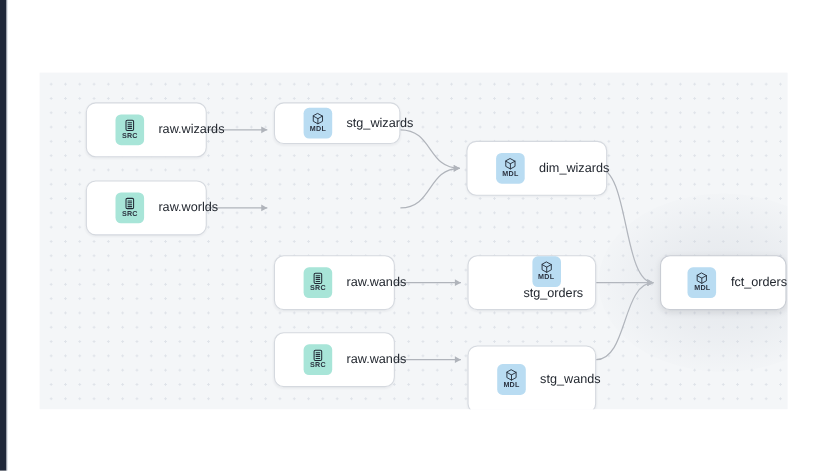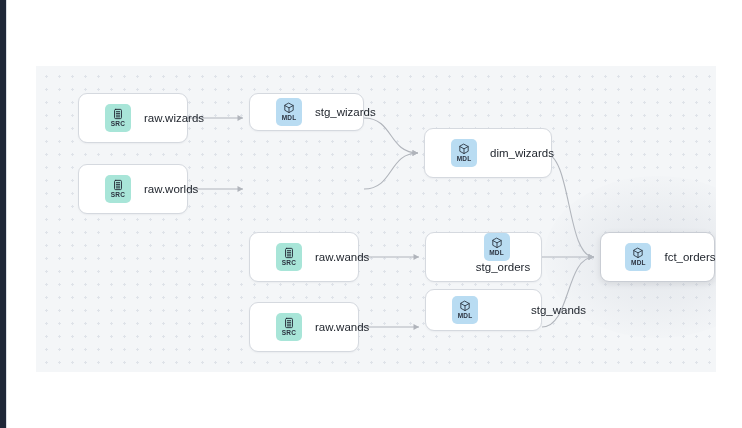--- a/index.html
+++ b/index.html
@@ -228,21 +228,21 @@
         <div class="node-badge badge-mdl">
           <svg class="badge-glyph" viewBox="0 0 16 16" fill="none" stroke="#222a36" stroke-width="1.1" stroke-linejoin="round" stroke-linecap="round">
             <path d="M8 1.7 L13.6 4.7 L13.6 11.0 L8 14.1 L2.4 11.0 L2.4 4.7 Z"></path>
             <path d="M2.4 4.7 L8 7.8 L13.6 4.7"></path>
             <path d="M8 7.8 L8 14.1"></path>
           </svg>
           <span class="badge-text">MDL</span>
         </div>
         <span class="node-label">stg_orders</span>
       </div>
-      <div class="node" style="left: 389px; top: 223px; width: 117px; height: 42px; gap: 40px;">
+      <div class="node" style="left: 389px; top: 248px; width: 117px; height: 62px;">
         <div class="node-badge badge-mdl">
           <svg class="badge-glyph" viewBox="0 0 16 16" fill="none" stroke="#222a36" stroke-width="1.1" stroke-linejoin="round" stroke-linecap="round">
             <path d="M8 1.7 L13.6 4.7 L13.6 11.0 L8 14.1 L2.4 11.0 L2.4 4.7 Z"></path>
             <path d="M2.4 4.7 L8 7.8 L13.6 4.7"></path>
             <path d="M8 7.8 L8 14.1"></path>
           </svg>
           <span class="badge-text">MDL</span>
         </div>
         <span class="node-label">stg_wands</span>
       </div>

